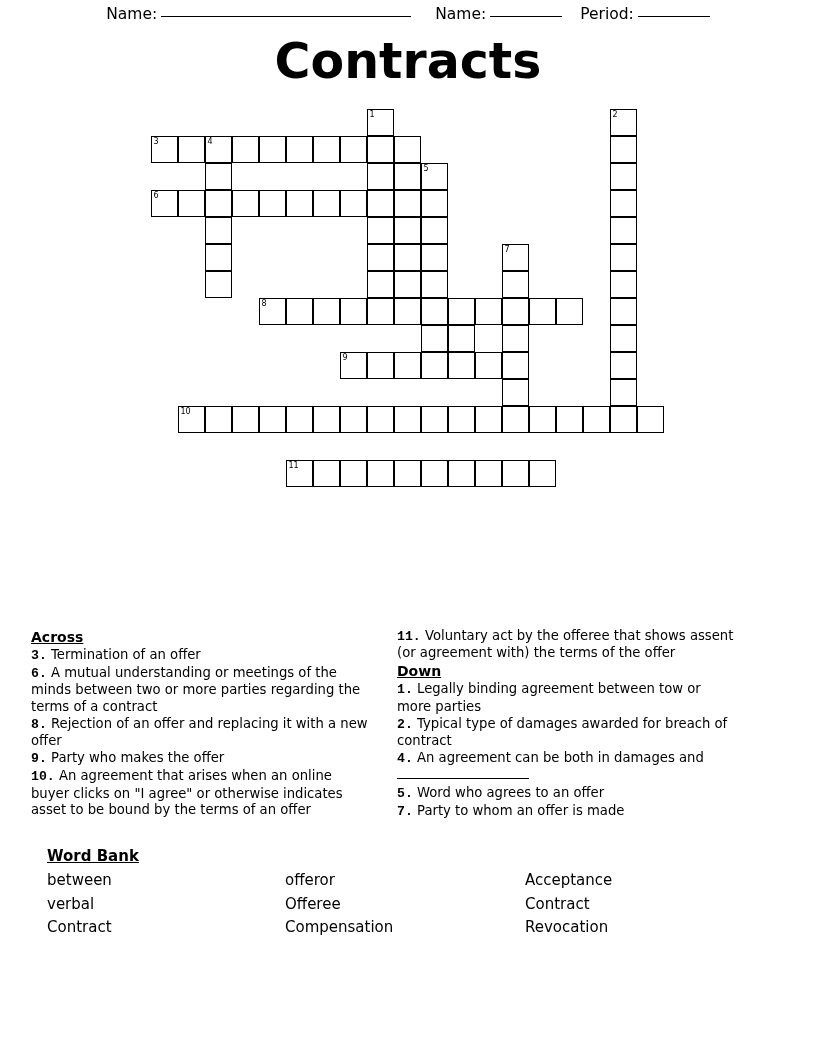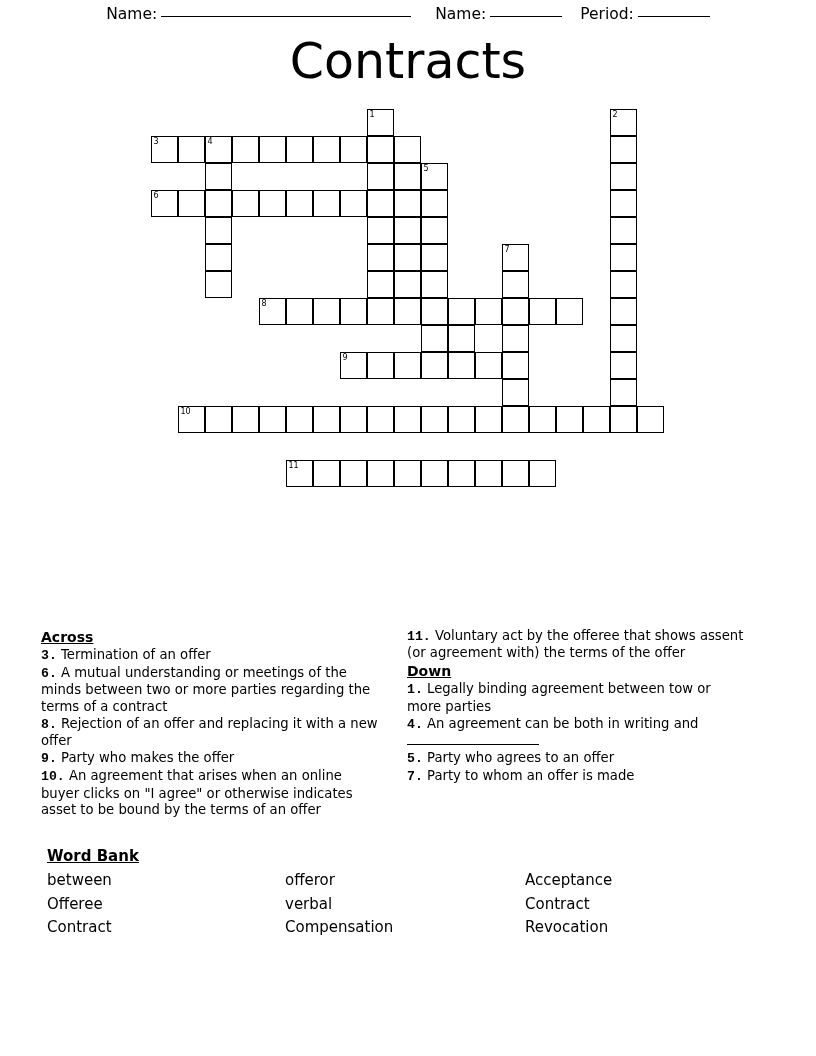--- a/index.html
+++ b/index.html
@@ -39,21 +39,21 @@
   .gap-a { width: 24px; display: inline-block; }
   .gap-b { width: 18px; display: inline-block; }
 
   
   .title {
     position: absolute;
     top: 36px; left: 0; right: 0;
     text-align: center;
     font-size: 49px;
     font-family: "DejaVu Sans", sans-serif;
-    font-weight: 400;
+    font-weight: 700;
     letter-spacing: 0px;
     line-height: 1.05;
   }
 
   
   .grid-wrap {
     position: absolute;
     top: 109px;
     left: 151px;
     width: 560px;
@@ -72,21 +72,21 @@
     font-size: 8px;
     line-height: 9px;
     font-family: "DejaVu Sans", sans-serif;
     color: #000;
   }
 
   
   .clues {
     position: absolute;
     top: 628px;
-    left: 41px;
+    left: 31px;
     width: 722px;
     height: 210px;
   }
   .clue-col {
     position: absolute;
     top: 0;
     width: 340px;
     font-size: 13.2px;
     line-height: 16.2px;
   }
@@ -289,34 +289,35 @@
         <div class="clue"><b>3.</b><span> Termination of an offer</span></div>
         <div class="clue"><b>6.</b><span> A mutual understanding or meetings of the minds between two or more parties regarding the terms of a contract</span></div>
         <div class="clue"><b>8.</b><span> Rejection of an offer and replacing it with a new offer</span></div>
         <div class="clue"><b>9.</b><span> Party who makes the offer</span></div>
         <div class="clue"><b>10.</b><span> An agreement that arises when an online buyer clicks on "I agree" or otherwise indicates asset to be bound by the terms of an offer</span></div>
       </div>
     <div class="clue-col right" id="clue-col-right">
         <div class="clue"><b>11.</b><span> Voluntary act by the offeree that shows assent (or agreement with) the terms of the offer</span></div>
         <div class="sec-head">Down</div>
         <div class="clue"><b>1.</b><span> Legally binding agreement between tow or more parties</span></div>
-        <div class="clue"><b>4.</b><span> An agreement can be both in writing and</span><br><span class="blank-rule"></span></div>
-        <div class="clue"><b>5.</b><span> Party who agrees to an offer</span></div>
+        <div class="clue"><b>2.</b><span> Typical type of damages awarded for breach of contract</span></div>
+        <div class="clue"><b>4.</b><span> An agreement can be both in damages and</span><br><span class="blank-rule"></span></div>
+        <div class="clue"><b>5.</b><span> Word who agrees to an offer</span></div>
         <div class="clue"><b>7.</b><span> Party to whom an offer is made</span></div>
       </div>
   </div>
 
   <div class="wordbank">
     <div class="wb-head">Word Bank</div>
     <div class="wb-grid" id="wb-grid">
         <div class="wb-item">between</div>
         <div class="wb-item">offeror</div>
         <div class="wb-item">Acceptance</div>
+        <div class="wb-item">verbal</div>
         <div class="wb-item">Offeree</div>
-        <div class="wb-item">verbal</div>
         <div class="wb-item">Contract</div>
         <div class="wb-item">Contract</div>
         <div class="wb-item">Compensation</div>
         <div class="wb-item">Revocation</div>
       </div>
   </div>
 
 </div>
 
 </body></html>

